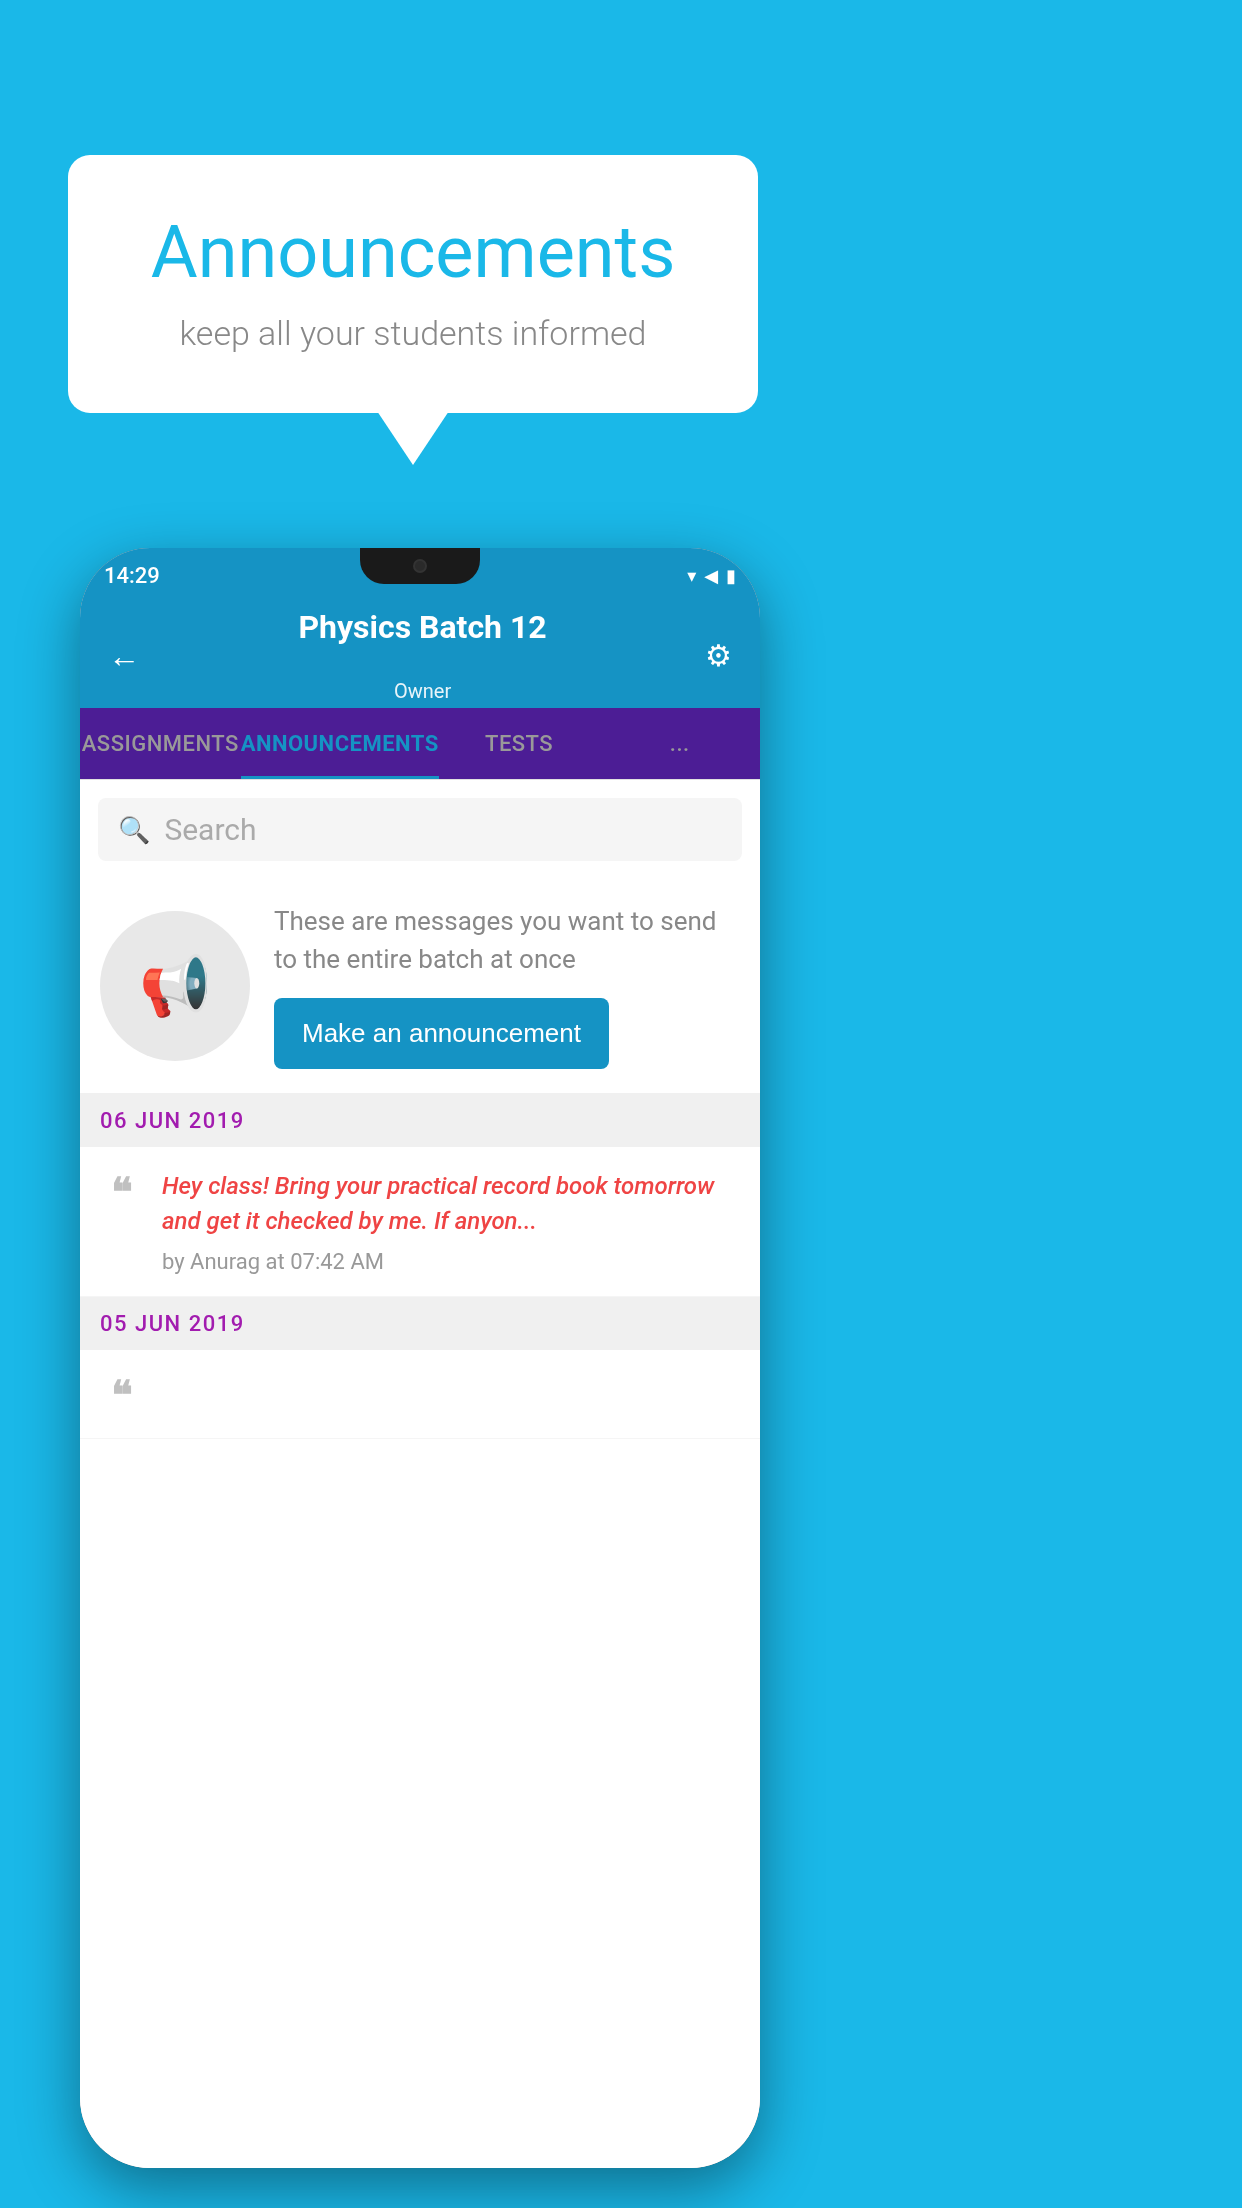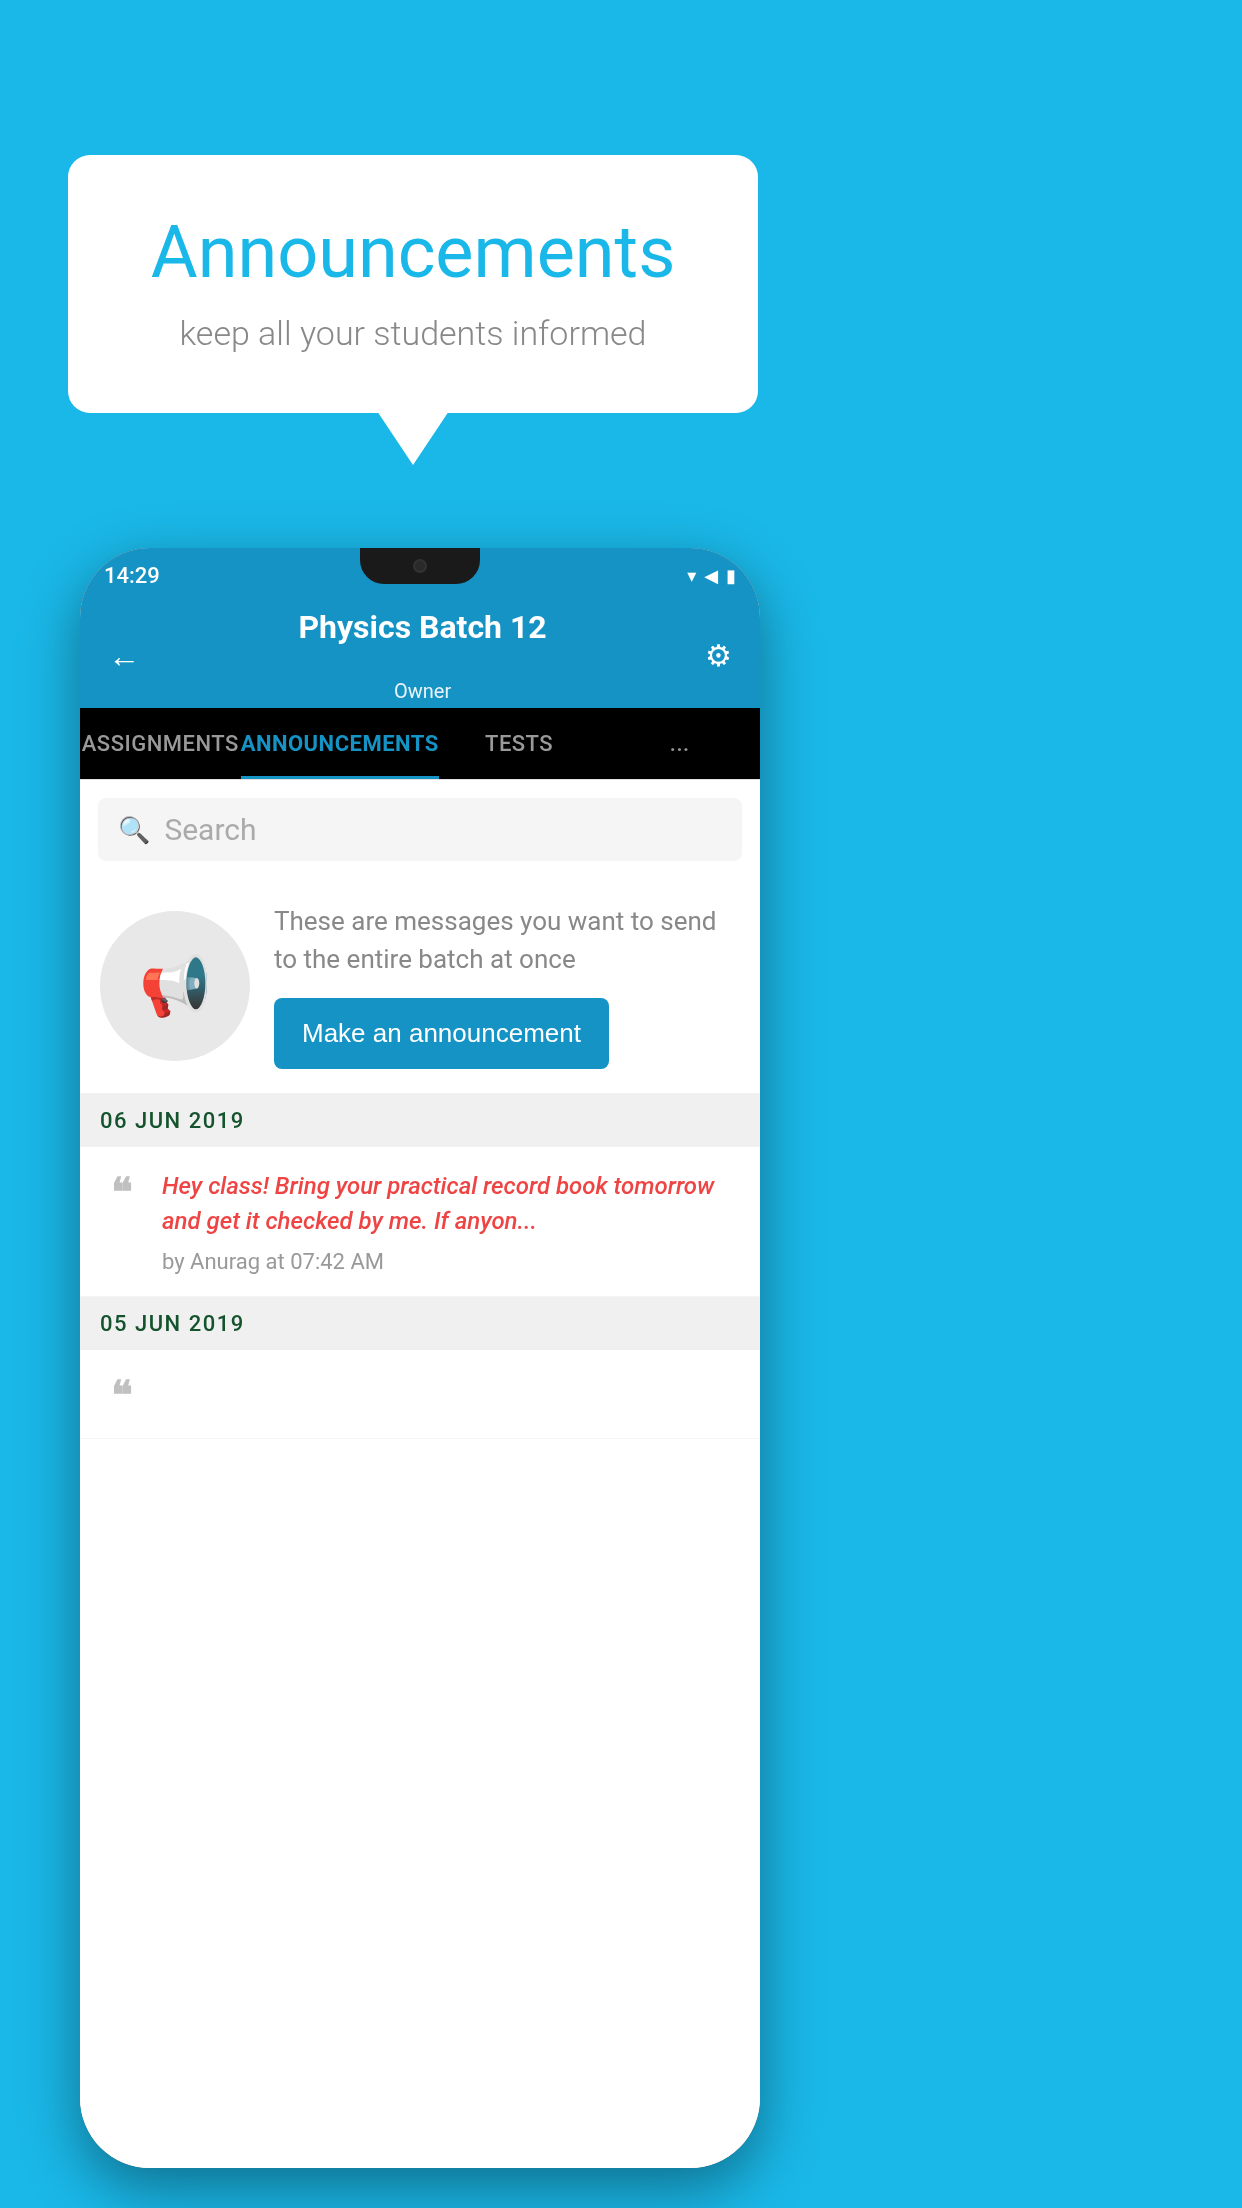--- a/index.html
+++ b/index.html
@@ -152,21 +152,21 @@
     }
 
     .app-bar-gear {
       color: white;
       font-size: 30px;
       cursor: pointer;
     }
 
     
     .tabs-container {
-      background: #000000;
+      background: #4c1d95;
       display: flex;
       border-bottom: 1px solid #e0e0e0;
       height: 72px;
     }
 
     .tab-item {
       flex: 1;
       display: flex;
       align-items: center;
       justify-content: center;
@@ -266,21 +266,21 @@
       font-size: 26px;
       font-weight: 500;
       cursor: pointer;
       white-space: nowrap;
     }
 
     
     .date-separator {
       background: #f0f0f0;
       padding: 14px 20px;
-      color: #14532d;
+      color: #a21caf;
       font-size: 22px;
       font-weight: 500;
       letter-spacing: 1.5px;
     }
 
     
     .announcement-item {
       display: flex;
       padding: 22px 20px;
       gap: 18px;

